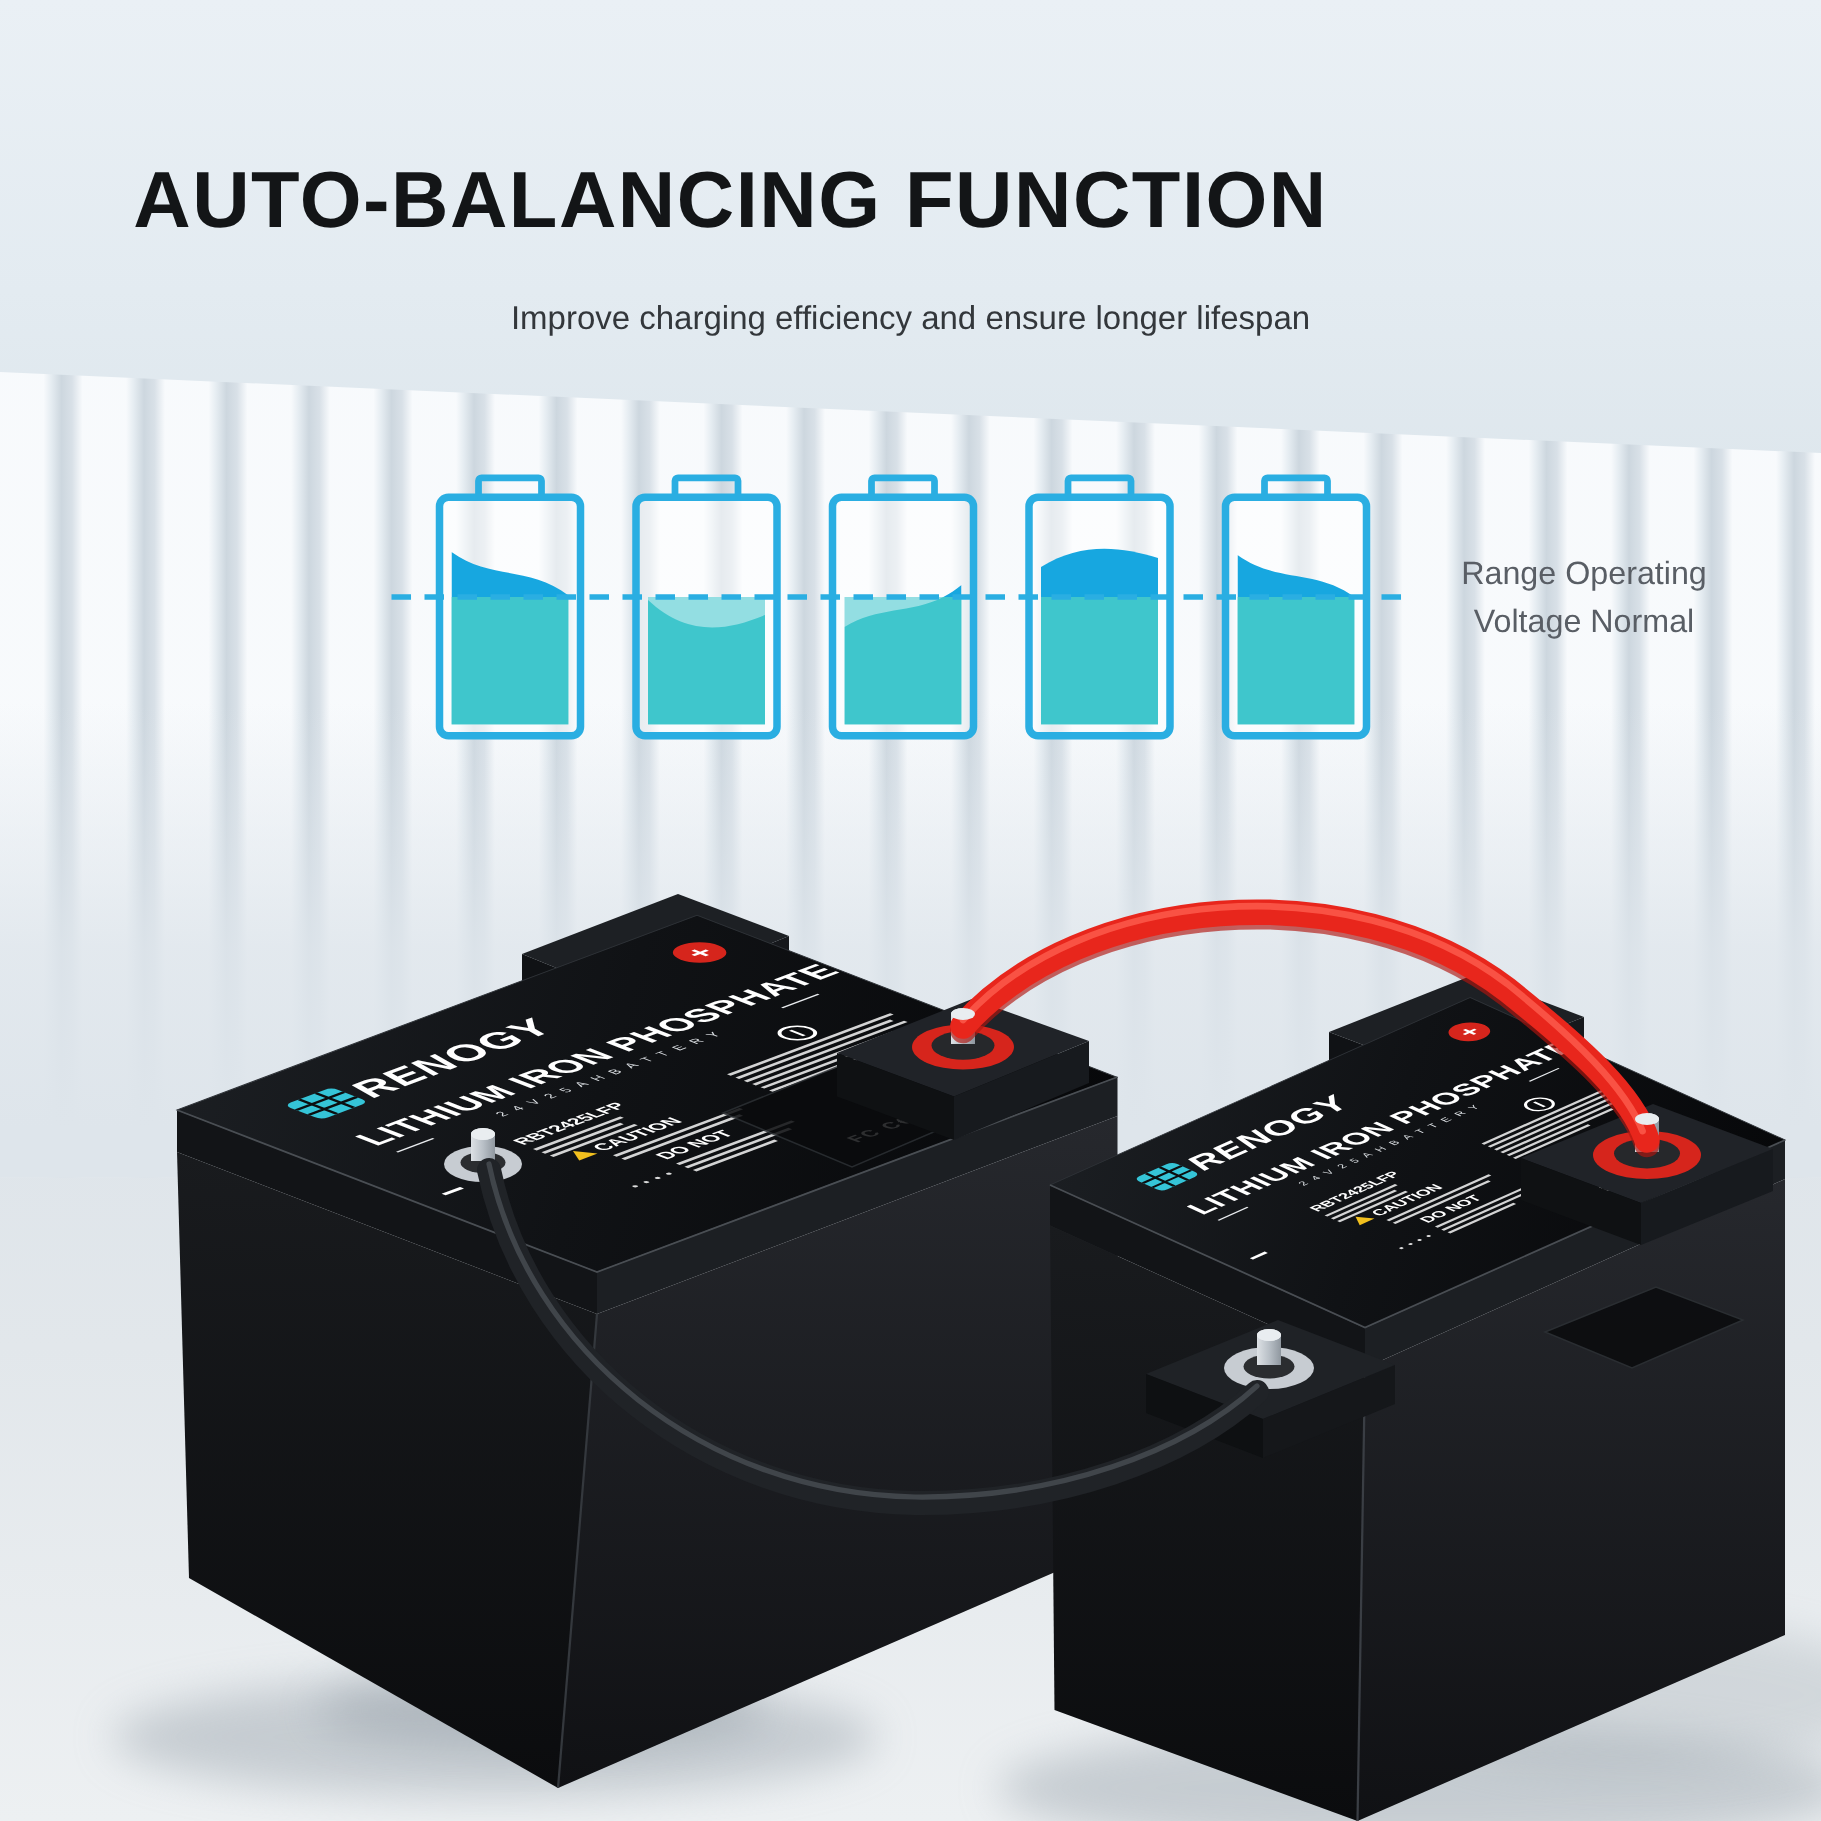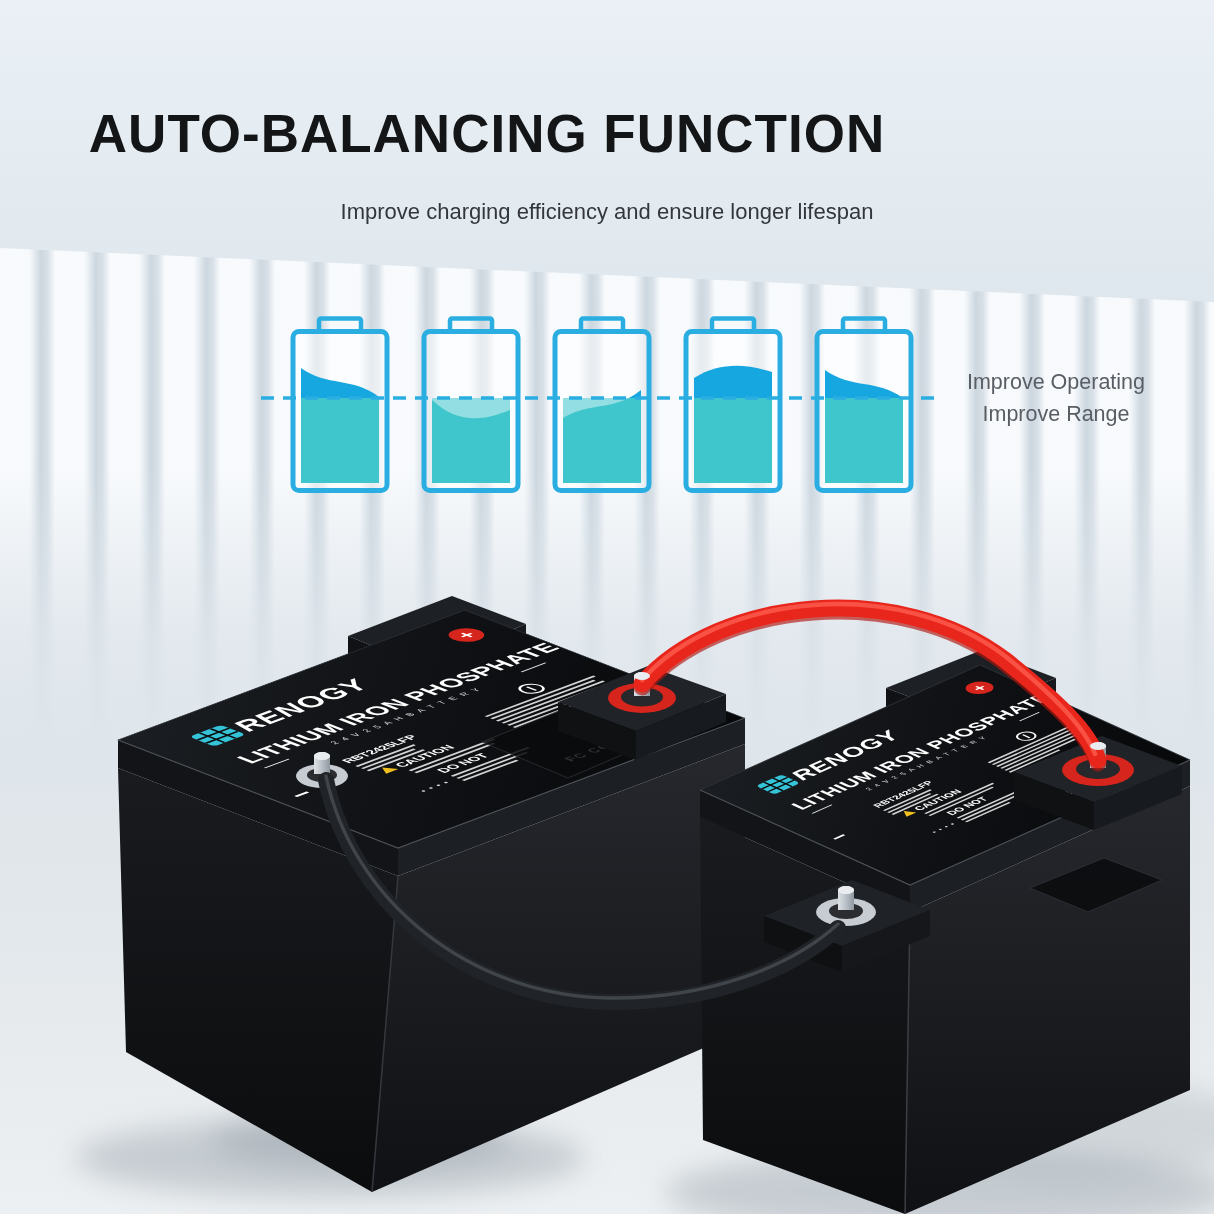--- a/index.html
+++ b/index.html
@@ -126,22 +126,22 @@
       <path d="M 11 54 C 37 72.9, 63 63.099999999999994, 89 82 L 89 167 L 11 167 Z" fill="#17a7e0" clip-path="url(#ca4)"></path>
       <path d="M 11 54 C 37 72.9, 63 63.099999999999994, 89 82 L 89 167 L 11 167 Z" fill="#3fc6cc" clip-path="url(#cb4)"></path>
       </svg>
     </div>
 
   <svg class="dashline" width="684" height="12">
     <line x1="3" y1="6" x2="681" y2="6" stroke="#2aaee2" stroke-width="3.6" stroke-dasharray="13 9"></line>
   </svg>
 
   <div class="range-label">
-    <div>Improve Operating</div>
-    <div>Improve Range</div>
+    <div>Range Operating</div>
+    <div>Voltage Normal</div>
   </div>
 
   <svg class="photo" width="1214" height="674" viewBox="0 540 1214 674">
     <defs>
       <linearGradient id="gLab" x1="0" y1="0" x2="1" y2="1">
         <stop offset="0" stop-color="#1b1e22"></stop>
           <stop offset="0.45" stop-color="#101215"></stop>
           <stop offset="1" stop-color="#07080a"></stop>
       </linearGradient>
       <linearGradient id="gFaceL" x1="0" y1="0" x2="0" y2="1">

